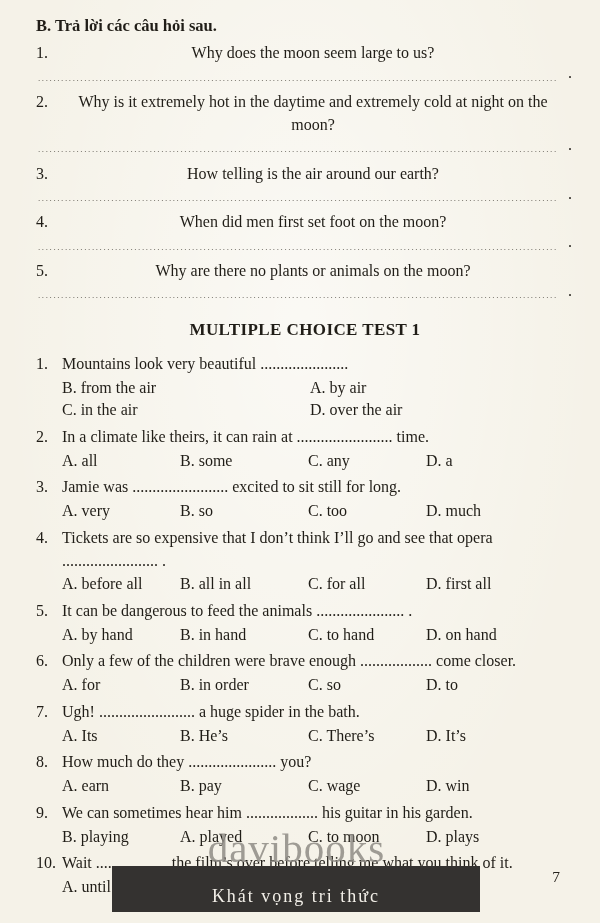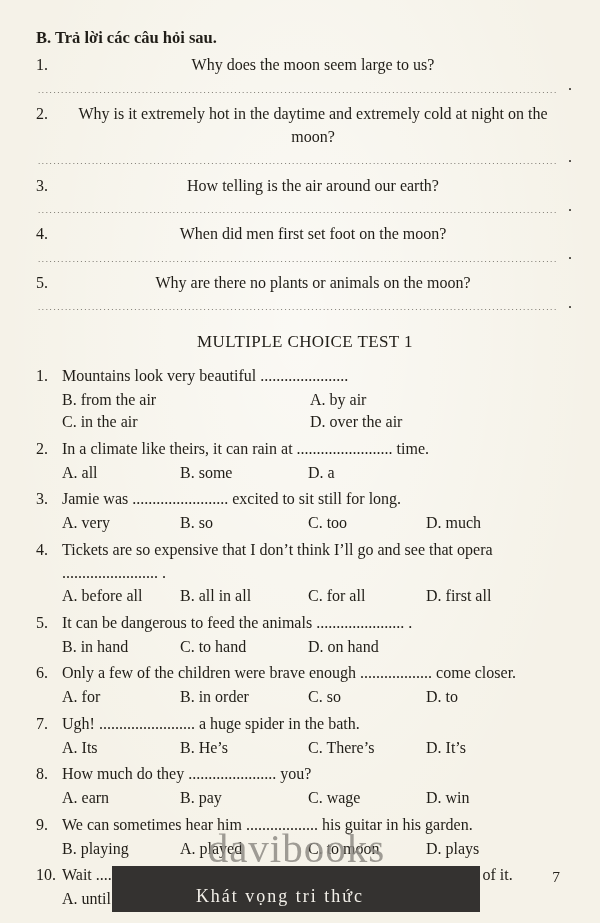--- a/index.html
+++ b/index.html
@@ -6,39 +6,39 @@
   body {
     width:600px; height:923px;
     position:relative; overflow:hidden;
     background:
       radial-gradient(ellipse at 50% 35%, rgba(255,255,255,0.55), rgba(255,255,255,0) 70%),
       #f5f2e8;
     font-family:"Liberation Serif", serif;
     font-size:16px; color:#201d17;
     line-height:1.42;
   }
-  .content { padding:26px 26px 0 36px; }
+  .content { padding:14px 26px 0 36px; }
 
   .sec-title { font-weight:bold; font-size:16.5px; margin-bottom:5px; }
 
   .q { margin-bottom:1px; }
   .q-row { display:flex; }
   .q-num { flex:none; width:22px; }
   .q-text { flex:1; padding-right:6px;text-align:center; }
 
   .ans-line { display:flex; align-items:flex-end; height:19px; margin:1px 2px 6px 2px; }
   .dots {
     flex:1; overflow:hidden; white-space:nowrap;
     font-size:9px; letter-spacing:1.6px; line-height:1.6;
     color:#4a463e;
   }
   .line-end { flex:none; width:16px; text-align:right; color:#2a2722; }
 
   .test-title {
-    text-align:center; font-weight:normal; font-size:17px;
+    text-align:center; font-weight:bold; font-size:17px;
     letter-spacing:0.4px; margin:15px 0 11px 0;
   }
 
   .mcq { margin-bottom:4px; }
   .mcq-row { display:flex; }
   .mcq-num { flex:none; width:26px; }
   .mcq-text { flex:1; padding-right:2px; }
   .opts {
     display:grid;
     grid-template-columns:118px 128px 118px 1fr;
@@ -52,21 +52,21 @@
     width:368px; height:46px;
     background:#343230; z-index:2;
   }
   .wm-main {
     position:absolute; left:50%; top:828px;
     transform:translateX(-52%);
     font-size:41px; color:#8f8c86; opacity:0.85;
     z-index:3; letter-spacing:1px; line-height:1;
   }
   .wm-sub {
-    position:absolute; left:96px; top:886px; width:368px;
+    position:absolute; left:112px; top:886px; width:368px;
     text-align:center; color:#f2efe8; font-size:18px;
     letter-spacing:2px; z-index:4; line-height:1.2;
   }
   .page-num {
     position:absolute; right:40px; top:866px;
     font-size:15.5px; z-index:5; color:#25221c;
   }
 </style>
 </head>
 <body>
@@ -146,20 +146,21 @@
   </div>
 
   <div class="mcq">
     <div class="mcq-row">
       <span class="mcq-num">2.</span>
       <span class="mcq-text">In a climate like theirs, it can rain at ........................ time.</span>
     </div>
     <div class="opts">
       <span class="opt">A. all</span>
       <span class="opt">B. some</span>
+      <span class="opt">C. any</span>
       <span class="opt">D. a</span>
     </div>
   </div>
 
   <div class="mcq">
     <div class="mcq-row">
       <span class="mcq-num">3.</span>
       <span class="mcq-text">Jamie was ........................ excited to sit still for long.</span>
     </div>
     <div class="opts">
@@ -182,20 +183,21 @@
       <span class="opt">D. first all</span>
     </div>
   </div>
 
   <div class="mcq">
     <div class="mcq-row">
       <span class="mcq-num">5.</span>
       <span class="mcq-text">It can be dangerous to feed the animals ...................... .</span>
     </div>
     <div class="opts">
+      <span class="opt">A. by hand</span>
       <span class="opt">B. in hand</span>
       <span class="opt">C. to hand</span>
       <span class="opt">D. on hand</span>
     </div>
   </div>
 
   <div class="mcq">
     <div class="mcq-row">
       <span class="mcq-num">6.</span>
       <span class="mcq-text">Only a few of the children were brave enough .................. come closer.</span>

